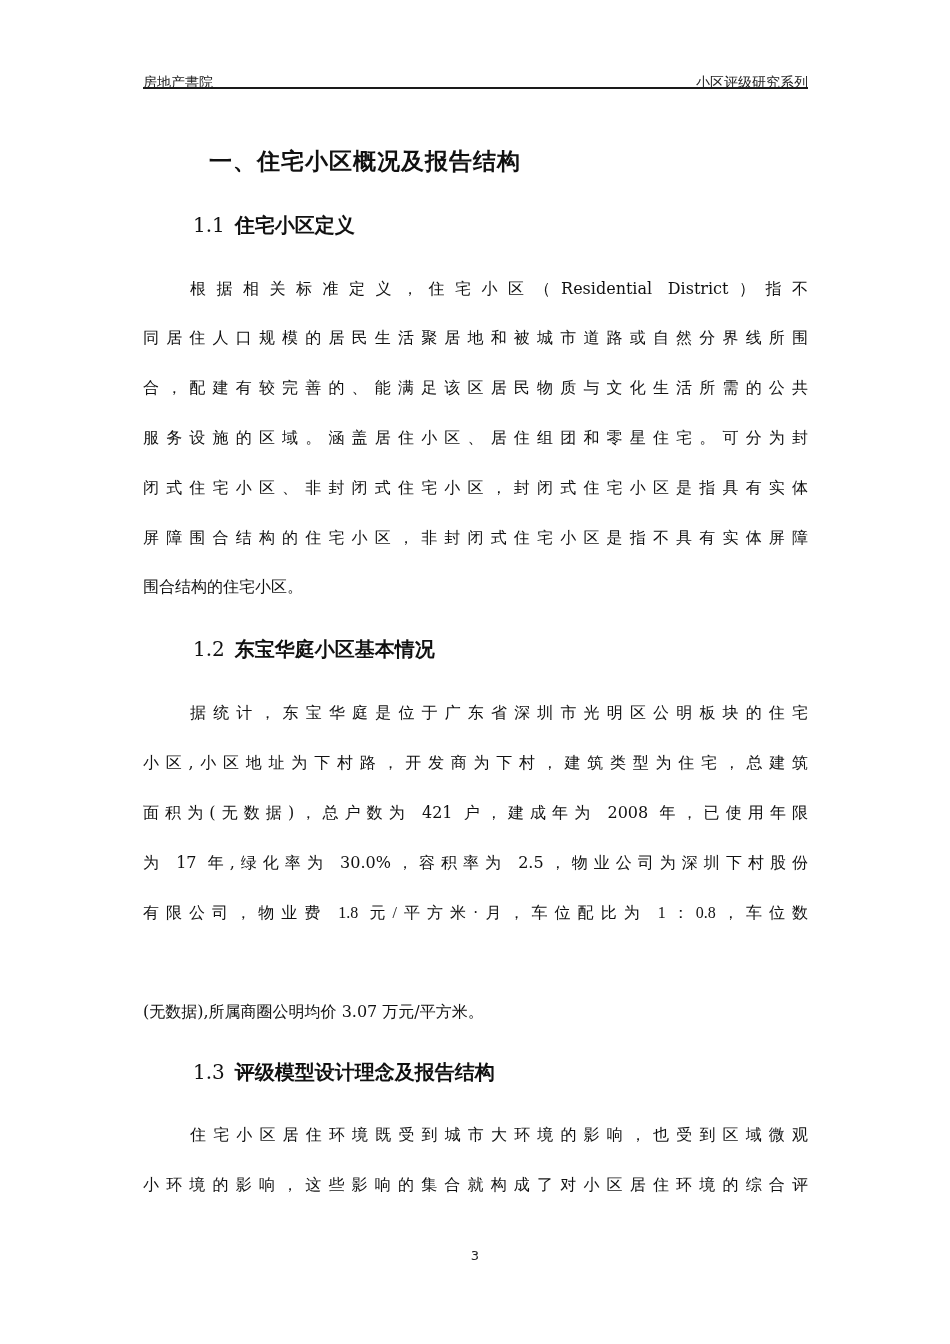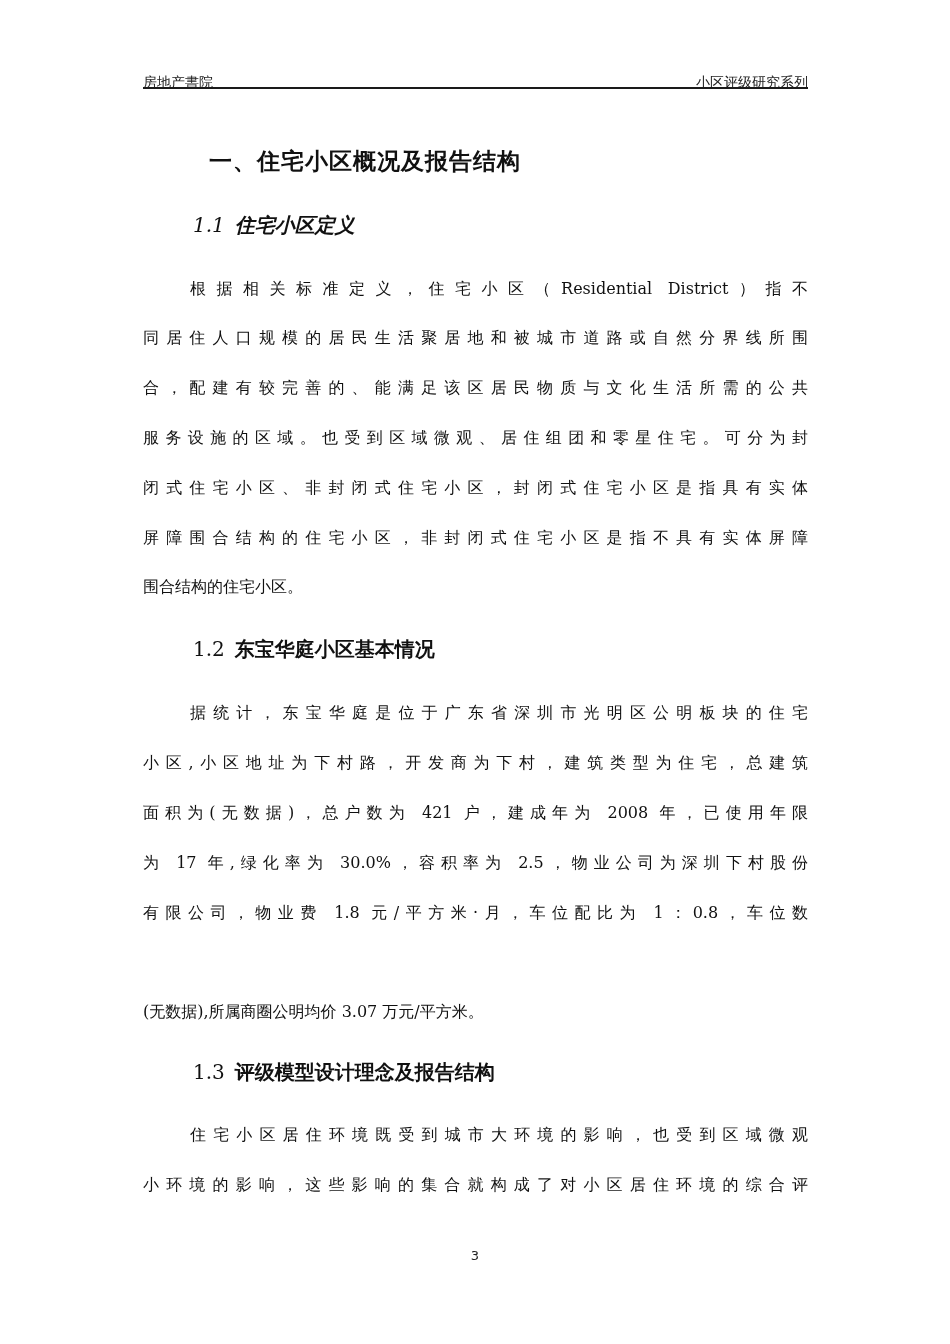--- a/index.html
+++ b/index.html
@@ -29,39 +29,39 @@
 <div class="page">
 
   <div class="header">
     <span class="left">房地产書院</span>
     <span class="right">小区评级研究系列</span>
   </div>
   <div class="header-rule"></div>
 
   <div class="h1" style="top:146px;">一、住宅小区概况及报告结构</div>
 
-  <div class="h2" style="top:212px;font-style:italic;">
+  <div class="h2" style="top:212px;">
     <span class="num">1.1</span><span>住宅小区定义</span>
   </div>
   <div class="line first" style="top:276px;">根据相关标准定义，住宅小区（Residential District）指不</div>
   <div class="line" style="top:325px;">同居住人口规模的居民生活聚居地和被城市道路或自然分界线所围</div>
   <div class="line" style="top:375px;">合，配建有较完善的、能满足该区居民物质与文化生活所需的公共</div>
-  <div class="line" style="top:425px;">服务设施的区域。也受到区域微观、居住组团和零星住宅。可分为封</div>
+  <div class="line" style="top:425px;">服务设施的区域。涵盖居住小区、居住组团和零星住宅。可分为封</div>
   <div class="line" style="top:475px;">闭式住宅小区、非封闭式住宅小区，封闭式住宅小区是指具有实体</div>
   <div class="line" style="top:525px;">屏障围合结构的住宅小区，非封闭式住宅小区是指不具有实体屏障</div>
   <div class="line last" style="top:574px;">围合结构的住宅小区。</div>
 
   <div class="h2" style="top:636px;">
     <span class="num">1.2</span><span>东宝华庭小区基本情况</span>
   </div>
   <div class="line first" style="top:700px;">据统计，东宝华庭是位于广东省深圳市光明区公明板块的住宅</div>
   <div class="line" style="top:750px;">小区,小区地址为下村路，开发商为下村，建筑类型为住宅，总建筑</div>
   <div class="line" style="top:800px;">面积为(无数据)，总户数为 421 户，建成年为 2008 年，已使用年限</div>
   <div class="line" style="top:850px;">为 17 年,绿化率为 30.0%，容积率为 2.5，物业公司为深圳下村股份</div>
-  <div class="line" style="top:900px;">有限公司，物业费 1.8 元/平方米·月，车位配比为 1：0.8，车位数</div>
+  <div class="line" style="top:900px;font-family:Liberation Serif, serif;">有限公司，物业费 1.8 元/平方米·月，车位配比为 1：0.8，车位数</div>
   <div class="line last" style="top:999px;">(无数据),所属商圈公明均价 3.07 万元/平方米。</div>
 
   <div class="h2" style="top:1059px;">
     <span class="num">1.3</span><span>评级模型设计理念及报告结构</span>
   </div>
   <div class="line first" style="top:1122px;">住宅小区居住环境既受到城市大环境的影响，也受到区域微观</div>
   <div class="line" style="top:1172px;">小环境的影响，这些影响的集合就构成了对小区居住环境的综合评</div>
 
   <div class="pagenum">3</div>
 </div>

